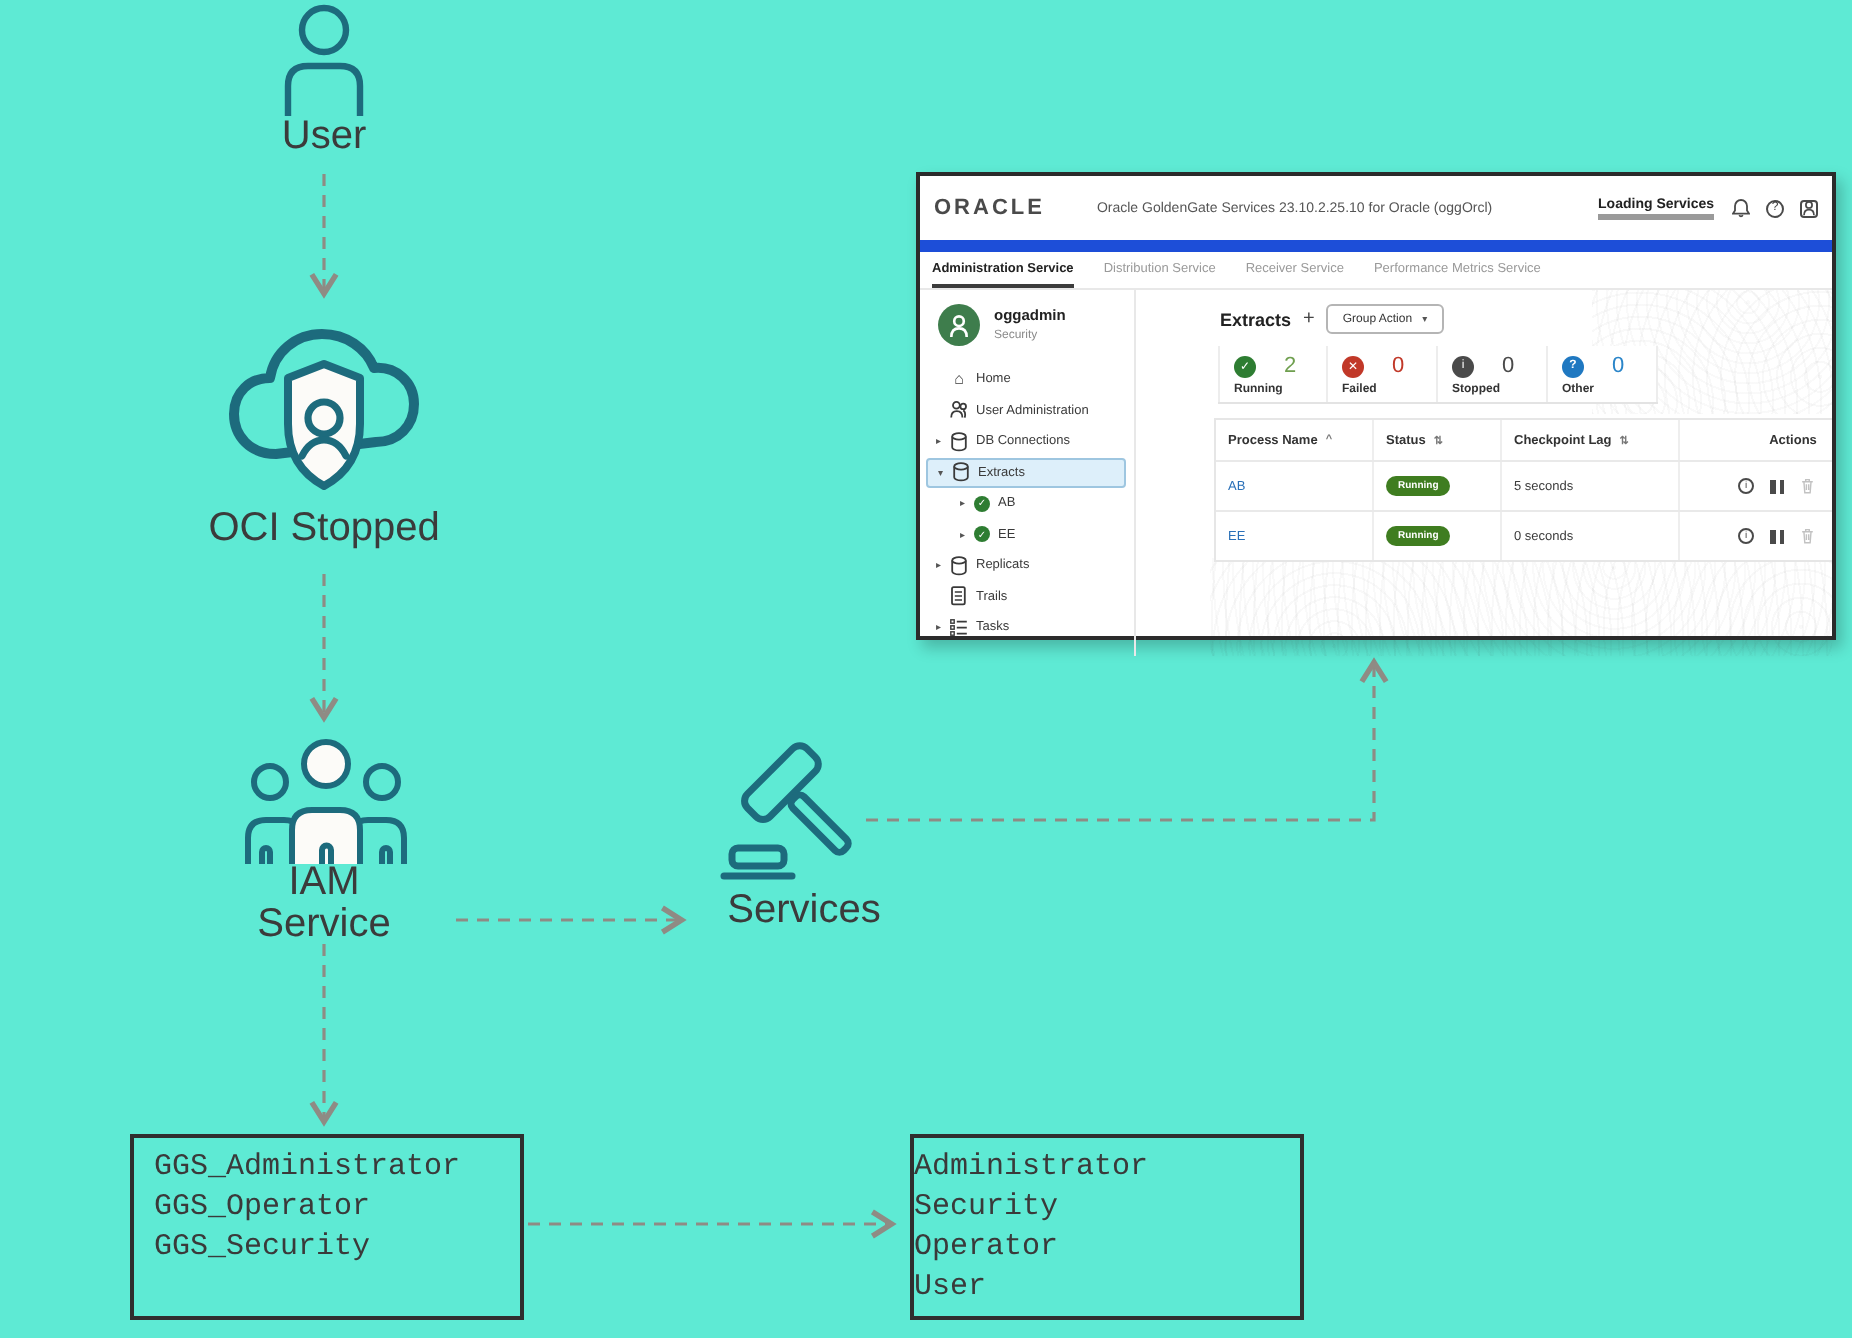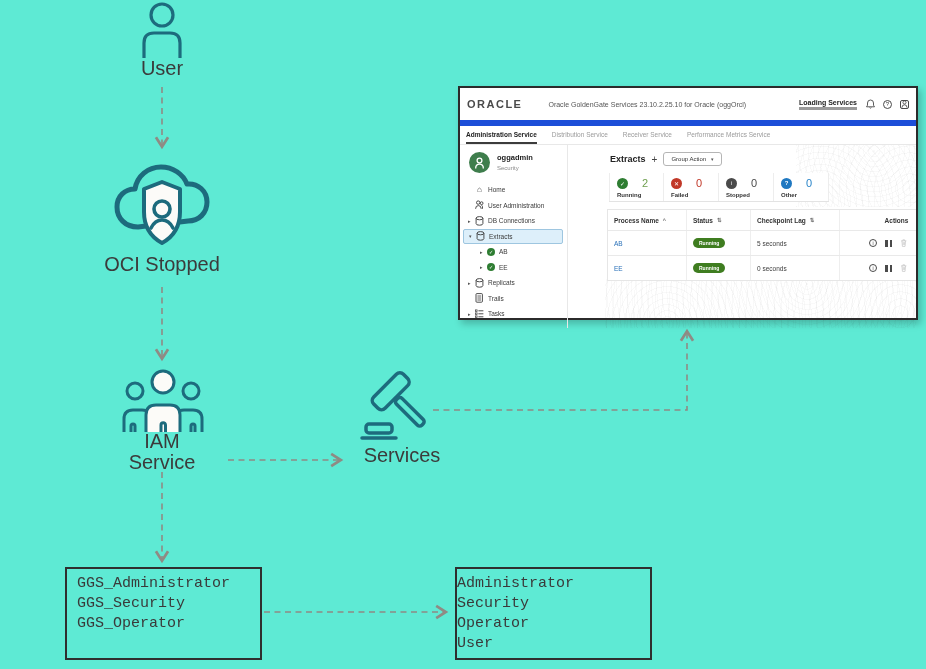--- a/index.html
+++ b/index.html
@@ -195,22 +195,22 @@
       <rect x="-8" y="-22" width="16" height="42" rx="5"></rect>
       <rect x="10" y="-4" width="36" height="8" rx="3"></rect>
     </g>
     <rect x="6" y="56" width="26" height="9" rx="3" fill="none" stroke="#1d6b7d" stroke-width="3.5"></rect>
     <path d="M2,70 H36" stroke="#1d6b7d" stroke-width="3.5" stroke-linecap="round"></path>
   </svg>
   <div class="dlabel" style="left:352px;top:444px;width:100px">Services</div>
 
   <div class="mapbox" style="left:65px;top:567px">
     <div>GGS_Administrator</div>
+    <div>GGS_Operator</div>
     <div>GGS_Security</div>
-    <div>GGS_Operator</div>
   </div>
   <div class="mapbox" style="left:455px;top:567px;padding-left:0">
     <div>Administrator</div>
     <div>Security</div>
     <div>Operator</div>
     <div>User</div>
   </div>
 
   <div class="shot">
 

